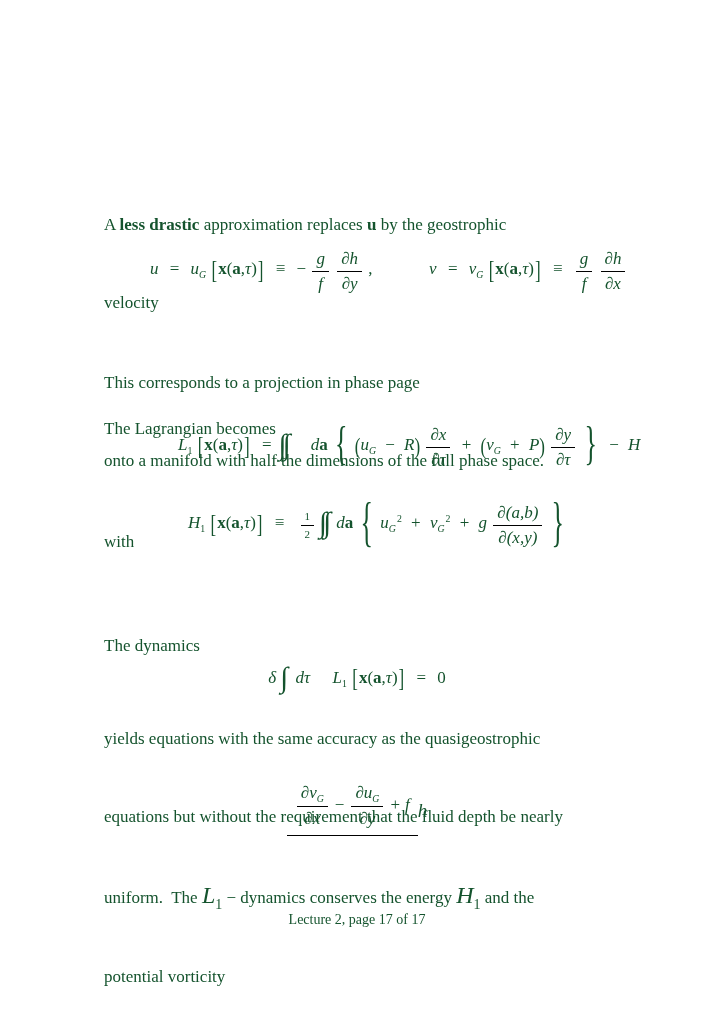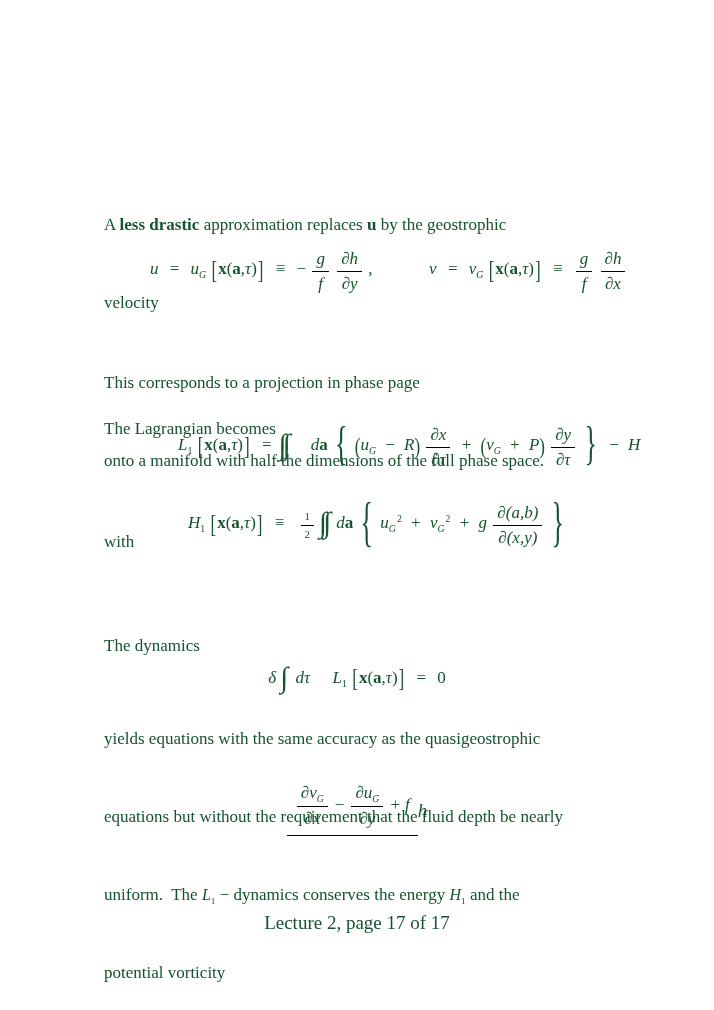--- a/index.html
+++ b/index.html
@@ -30,27 +30,27 @@
   .tallb { display:inline-block; transform:scaleY(1.5); vertical-align:middle; padding:0 1px; position:relative; top:-1px; }
   .tallp { display:inline-block; transform:scaleY(1.3); vertical-align:middle; }
   .brace { display:inline-block; font-size:26px; transform:scaleY(1.75); vertical-align:middle; margin:0 3px; position:relative; top:-2px; }
   .brace.xl { transform:scaleY(2.1); }
   .intg { display:inline-block; font-size:29px; vertical-align:middle; line-height:1; position:relative; top:-2px; }
   .intg.ov { margin-left:-0.42em; }
 
   .gap { display:inline-block; width:48px; }
   .gap-sm { display:inline-block; width:14px; }
 
-  .lm { font-size:16px; }
+  .lm { font-size:24px; }
 
   .ofrac { display:inline-flex; flex-direction:row; align-items:center; vertical-align:middle; }
   .onum { display:inline-flex; align-items:center; border-bottom:1px solid #000; padding:0 8px 6px; }
   .oden { padding-top:4px; font-size:19px; }
 
-  .footer { position:absolute; width:100%; text-align:center; font-size:19px; }
+  .footer { position:absolute; width:100%; text-align:center; font-size:14px; }
   .centered { text-align:center; }
 </style>
 </head>
 <body>
 
 <div class="page">
 
   <div class="para" style="top:160px; left:104px;">
     <div><span>A </span><span class="bf">less drastic</span><span> approximation replaces </span><span class="bf">u</span><span> by the geostrophic</span></div>
     <div><span>velocity</span></div>

